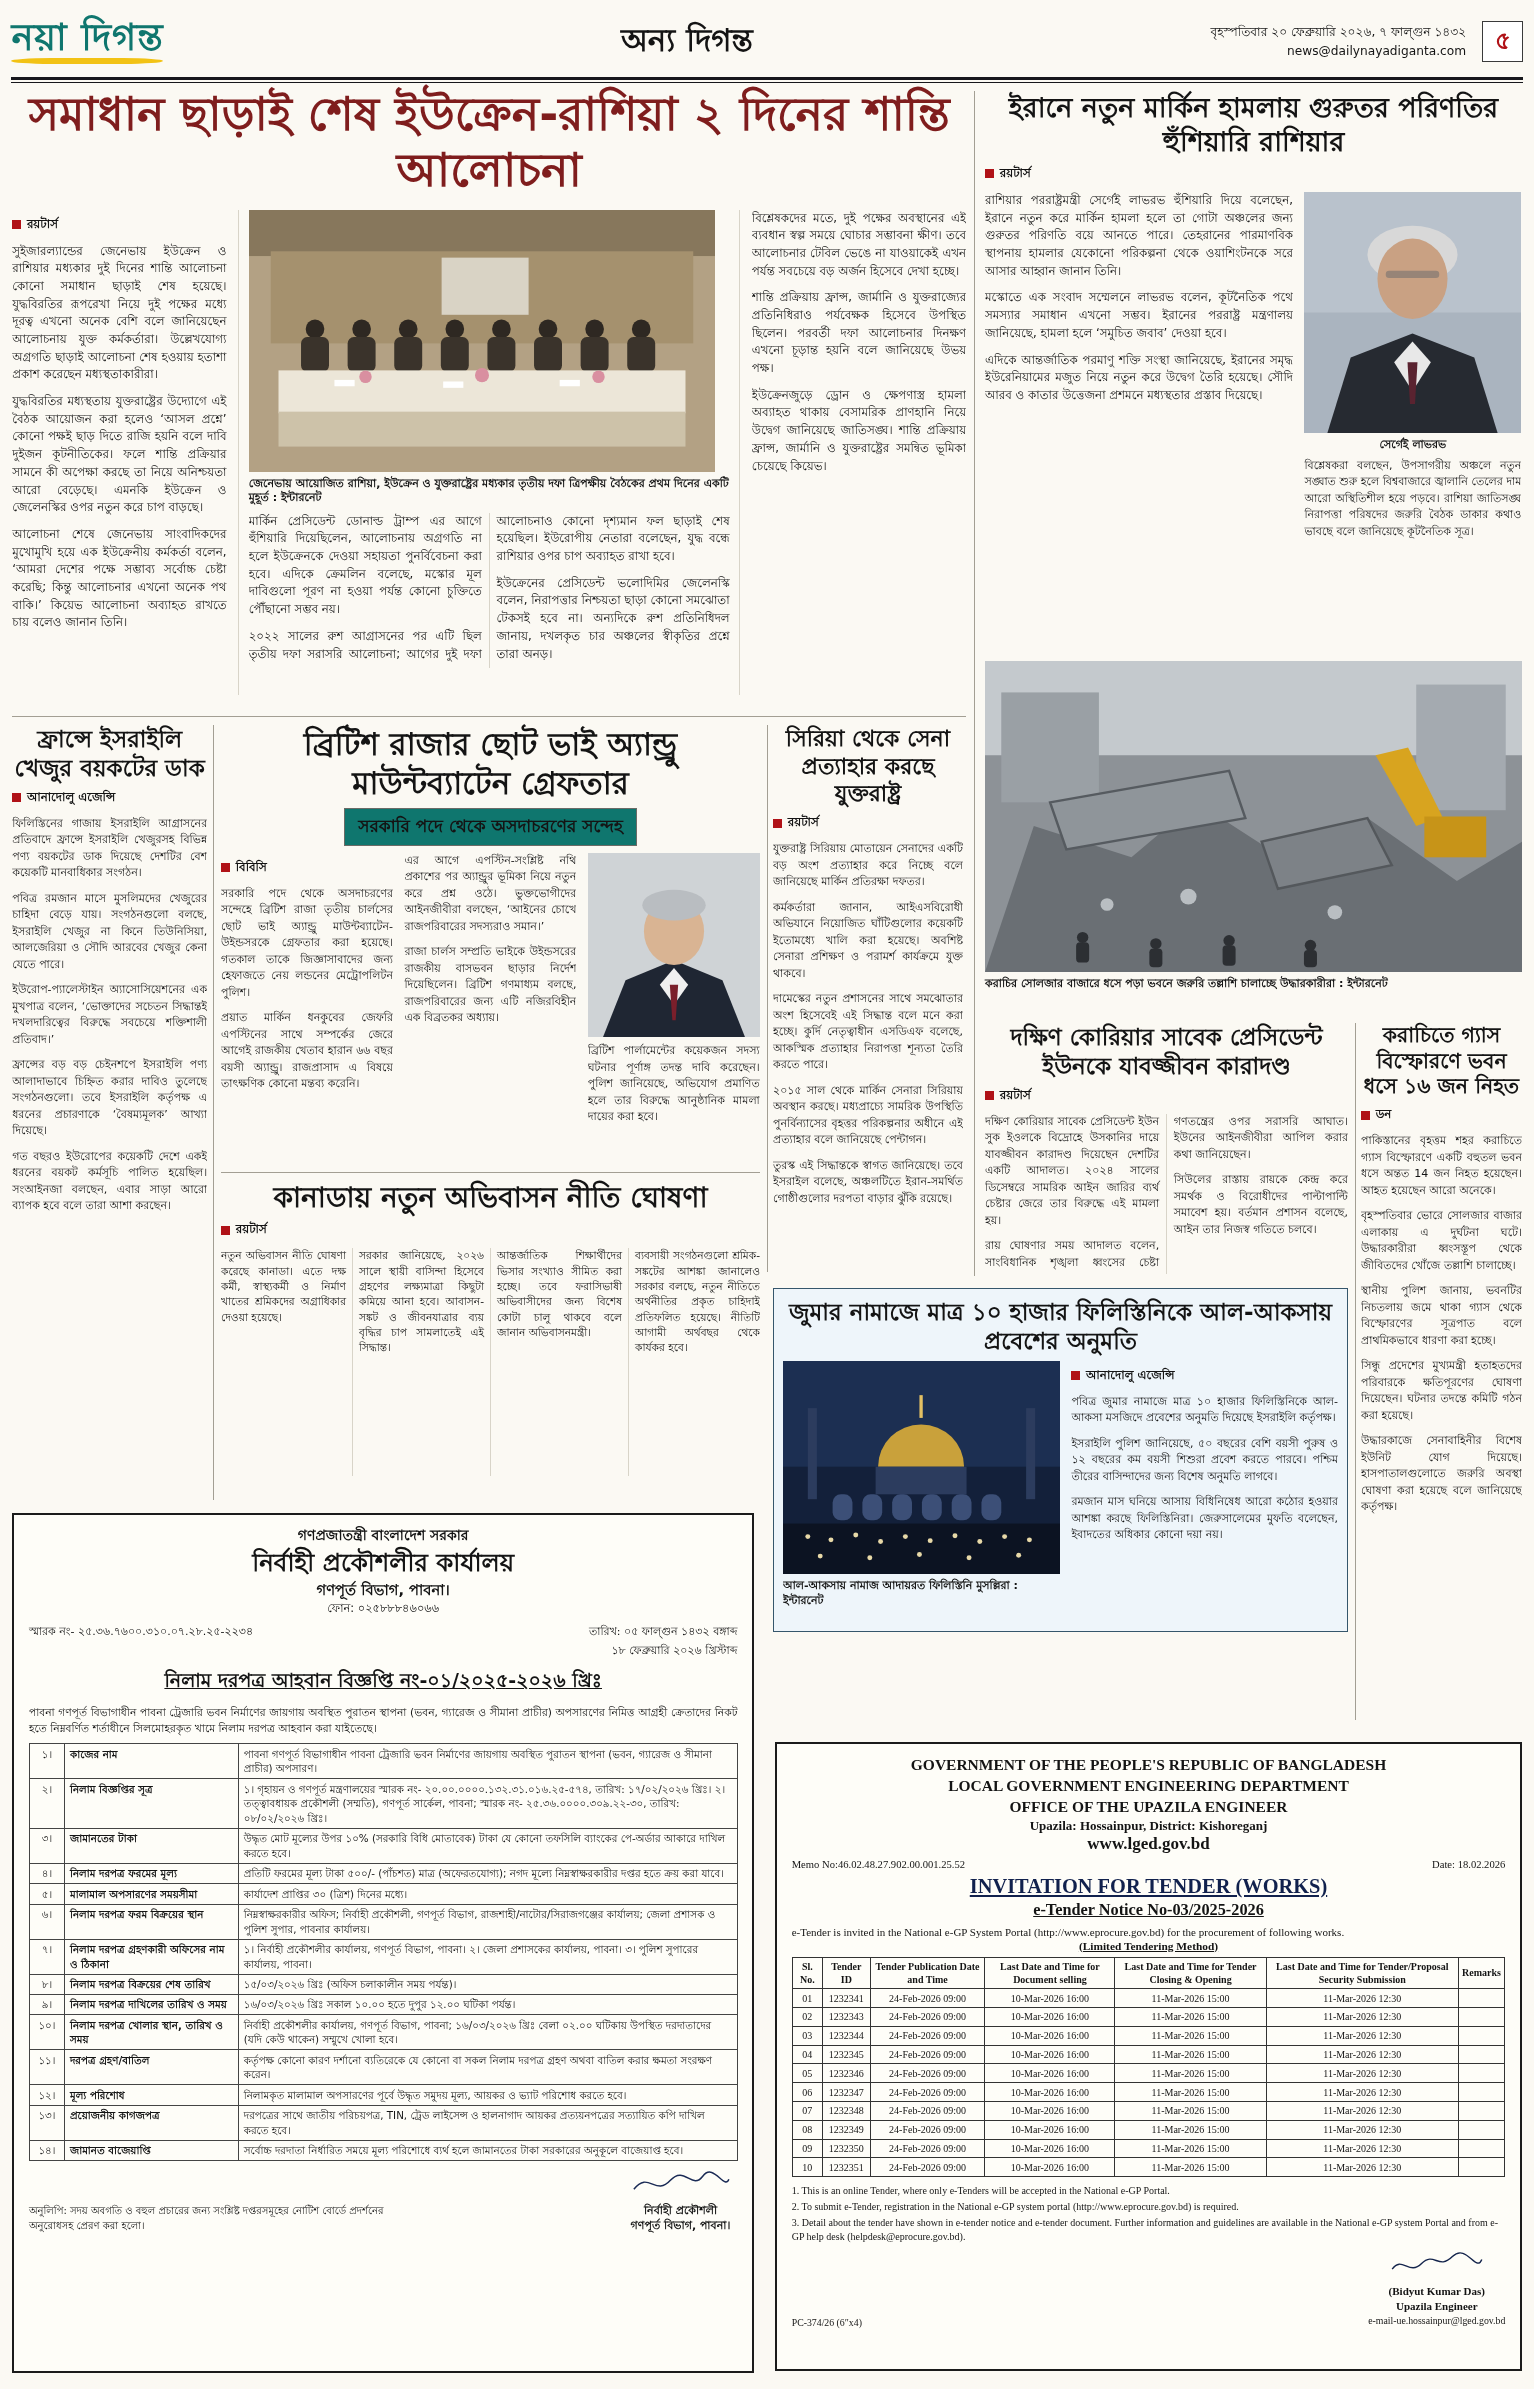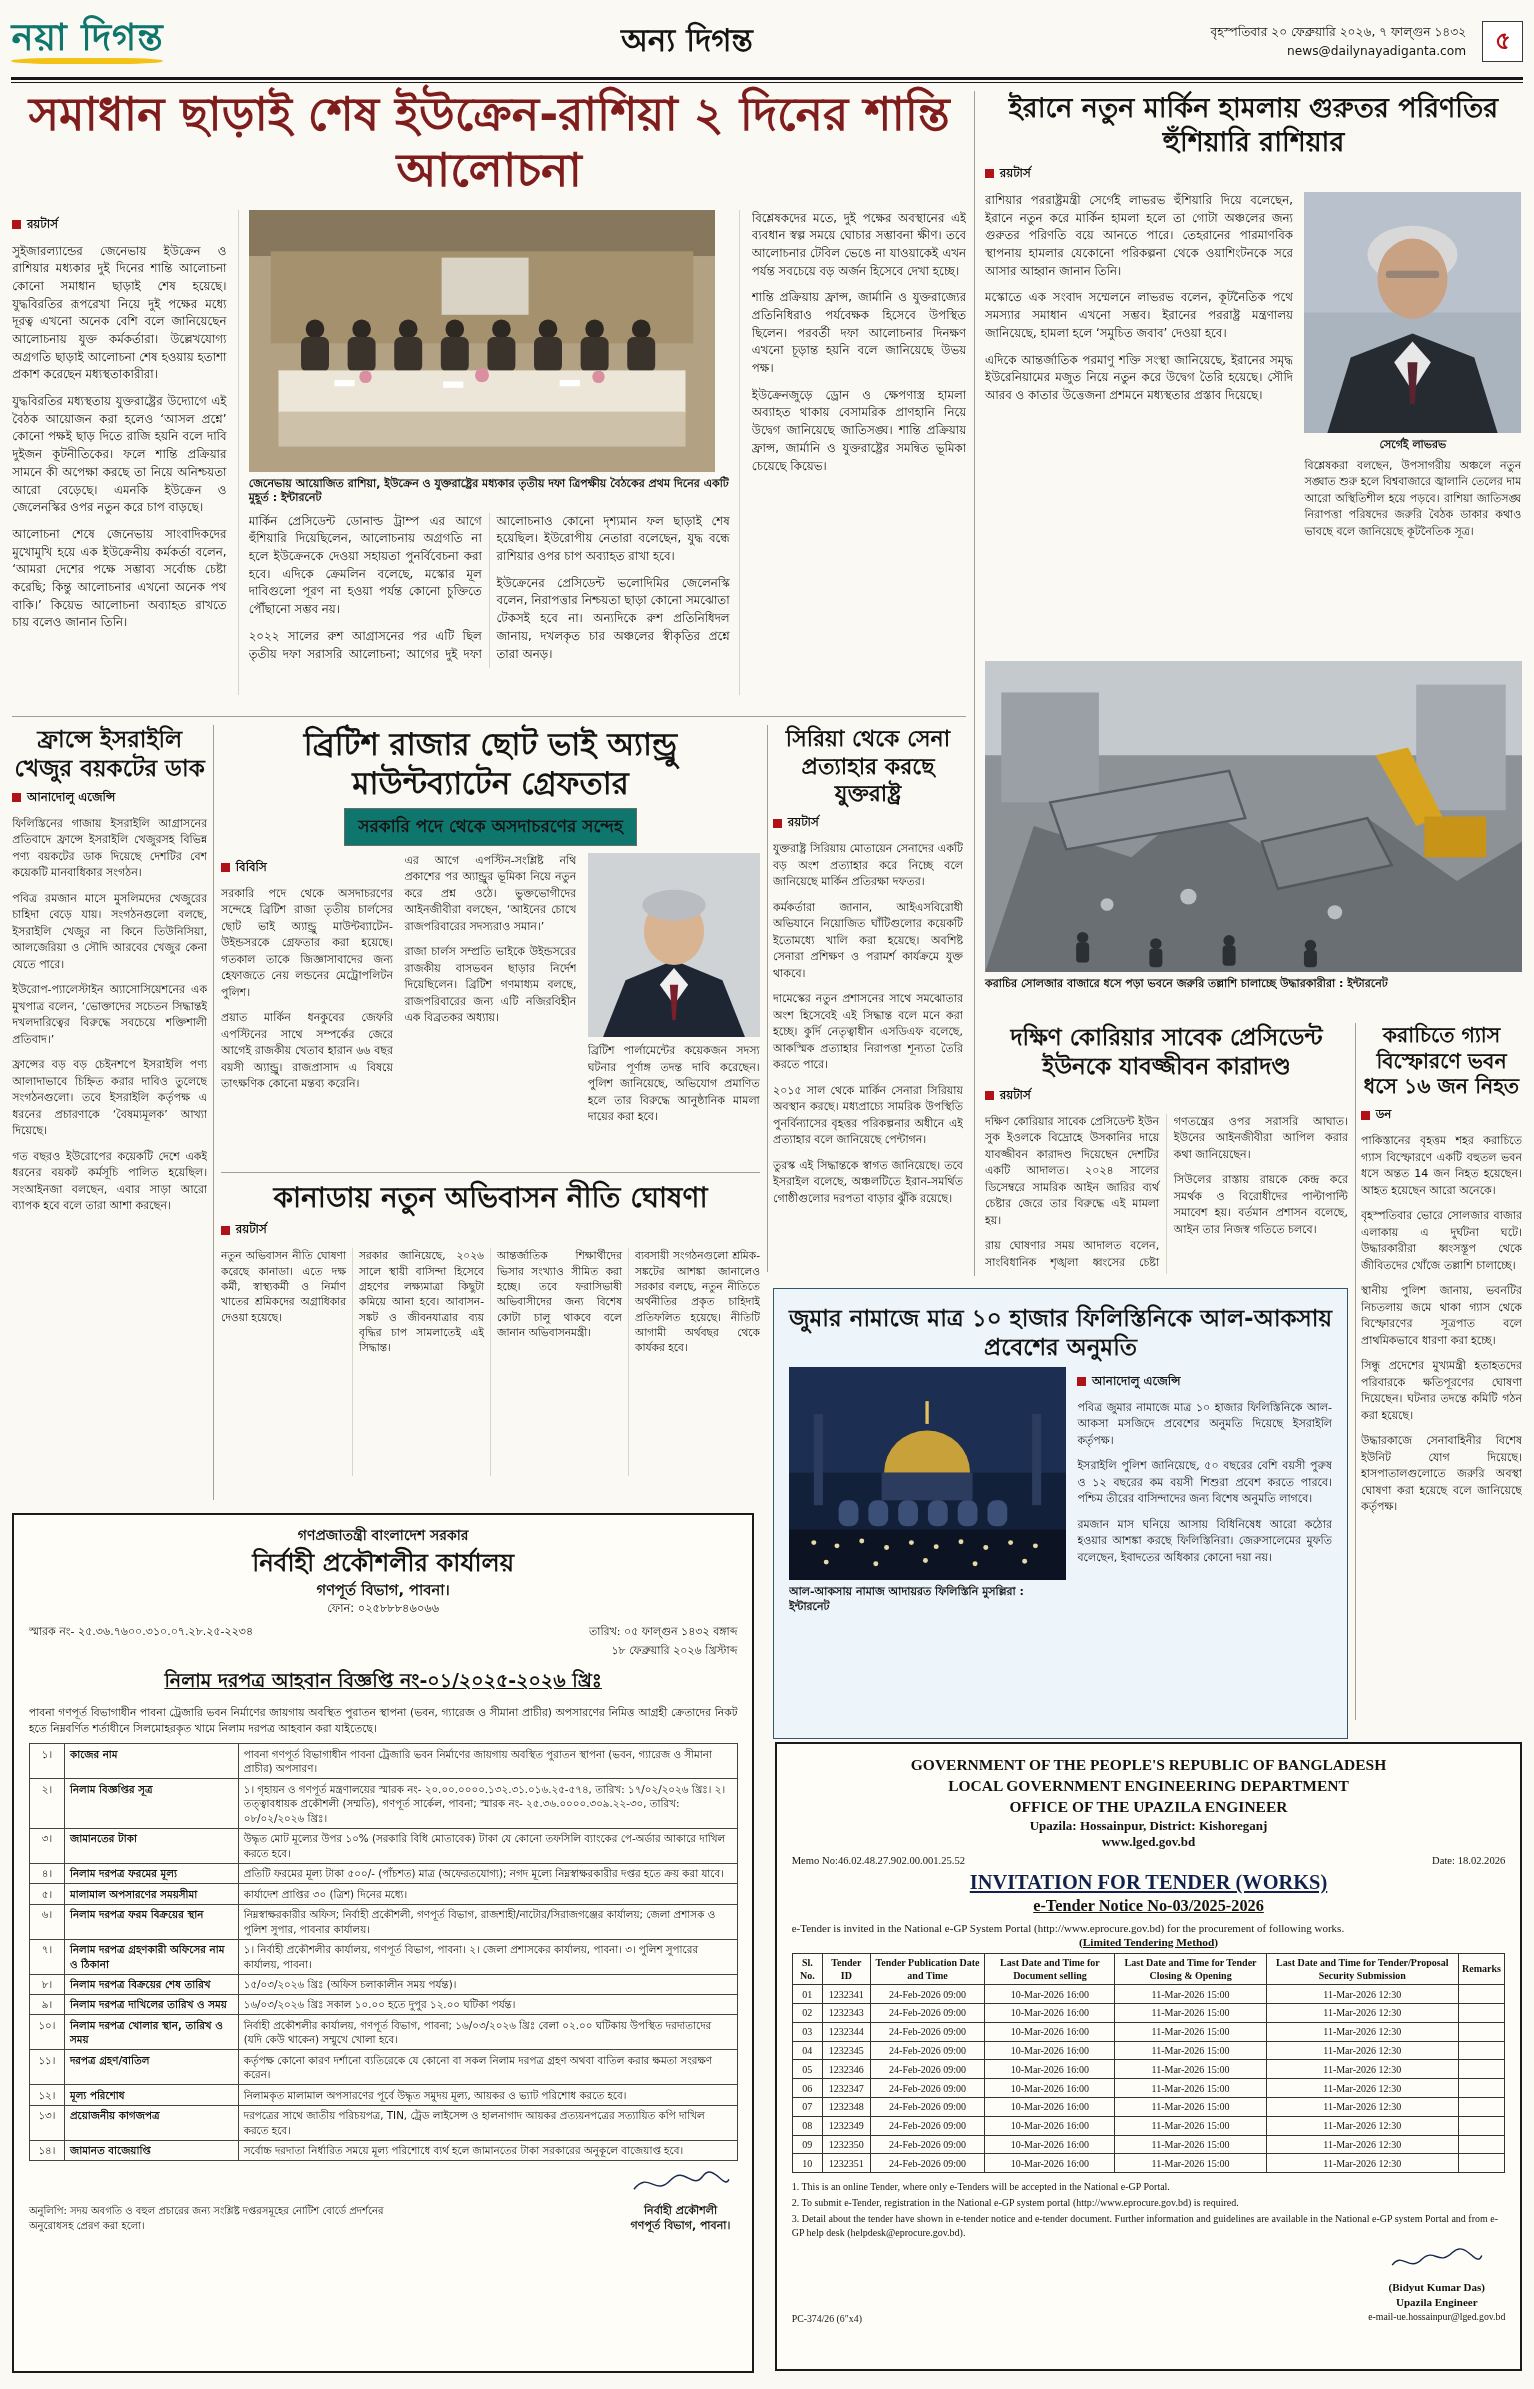--- a/index.html
+++ b/index.html
@@ -45,21 +45,21 @@
   .sk-zone{left:985px;top:1023px;width:363px;height:257px;}
   .karachi-zone{left:1361px;top:1023px;width:161px;height:697px;}
   .france-zone{left:12.2px;top:725px;width:195px;height:775px;}
   .andrew-zone{left:221px;top:725px;width:539px;height:441px;}
   .andrew-cols{display:flex;gap:11.4px;height:287px;overflow:hidden;}
   .andrew-col{width:172px;}
   .subhead{display:block;width:max-content;max-width:90%;margin:3.3px auto 6.5px auto;background:#0f766e;
            border:0.8px solid #6b6b66;padding:4.1px 13px;font-size:17px;font-weight:bold;text-align:center;}
   .syria-zone{left:773px;top:725px;width:190px;height:547px;}
   .canada-zone{left:221px;top:1180px;width:539px;height:319px;}
-  .alaqsa-zone{left:773px;top:1288px;width:575px;height:451px;border:1.6px solid #35566b;background:#eef5fa;padding:15px;box-sizing:border-box;}
+  .alaqsa-zone{left:773px;top:1288px;width:575px;height:344px;border:1.6px solid #35566b;background:#eef5fa;padding:9px;box-sizing:border-box;}
   .alaqsa-row{display:flex;gap:11.4px;height:327px;overflow:hidden;}
   
   .tender{border:2.4px solid #1b1b1b;background:#fefdf8;padding:11.4px 14.7px;box-sizing:border-box;}
   .bn-tender{left:12.2px;top:1513px;width:742px;height:860px;}
   .bn-head{text-align:center;line-height:1.4;}
   .bn-h1{font-size:14px;font-weight:bold;}
   .bn-h2{font-size:24.4px;font-weight:bold;}
   .bn-h3{font-size:14.7px;font-weight:bold;}
   .bn-h4{font-size:11.4px;}
   .memo-row{display:flex;justify-content:space-between;font-size:11px;margin:6.5px 0 3.3px 0;}
@@ -69,21 +69,21 @@
   .bn-table td{border:0.8px solid #444;padding:2.4px 4.9px;font-size:10.3px;line-height:1.42;vertical-align:top;}
   .bn-sl{width:24.4px;text-align:center;}
   .bn-label{width:163px;font-weight:bold;}
   .bn-bottom{display:flex;justify-content:space-between;align-items:flex-end;margin-top:8.1px;}
   .bn-copy{width:55%;font-size:10px;line-height:1.45;}
   .sig-block{text-align:center;font-size:11px;font-weight:bold;line-height:1.4;}
   .en-tender{left:775px;top:1742px;width:747px;height:629px;font-family:"Liberation Serif",serif;}
   .en-c{text-align:center;}
   .en-h1{font-size:15.5px;font-weight:bold;line-height:1.35;}
   .en-h2{font-size:13px;font-weight:bold;}
-  .en-url{font-size:13px;font-weight:bold;}
+  .en-url{font-size:17px;font-weight:bold;}
   .en-memo{display:flex;justify-content:space-between;font-size:10.6px;margin:4.9px 0;}
   .en-title{font-size:20.4px;font-weight:bold;text-decoration:underline;color:#11214d;}
   .en-sub{font-size:16.3px;font-weight:bold;text-decoration:underline;margin-top:1.6px;}
   .en-intro{font-size:11px;margin:6.5px 0 1.6px 0;}
   .en-method{font-size:11.4px;font-weight:bold;text-decoration:underline;margin-bottom:4.9px;}
   .en-table{width:100%;border-collapse:collapse;margin-bottom:6.5px;}
   .en-table th,.en-table td{border:0.8px solid #333;padding:2.4px 3.3px;font-size:10px;text-align:center;line-height:1.3;}
   .en-table th{font-weight:bold;}
   .en-notes{font-size:10px;line-height:1.45;}
   .en-notes p{margin:0 0 1.6px 0;}

